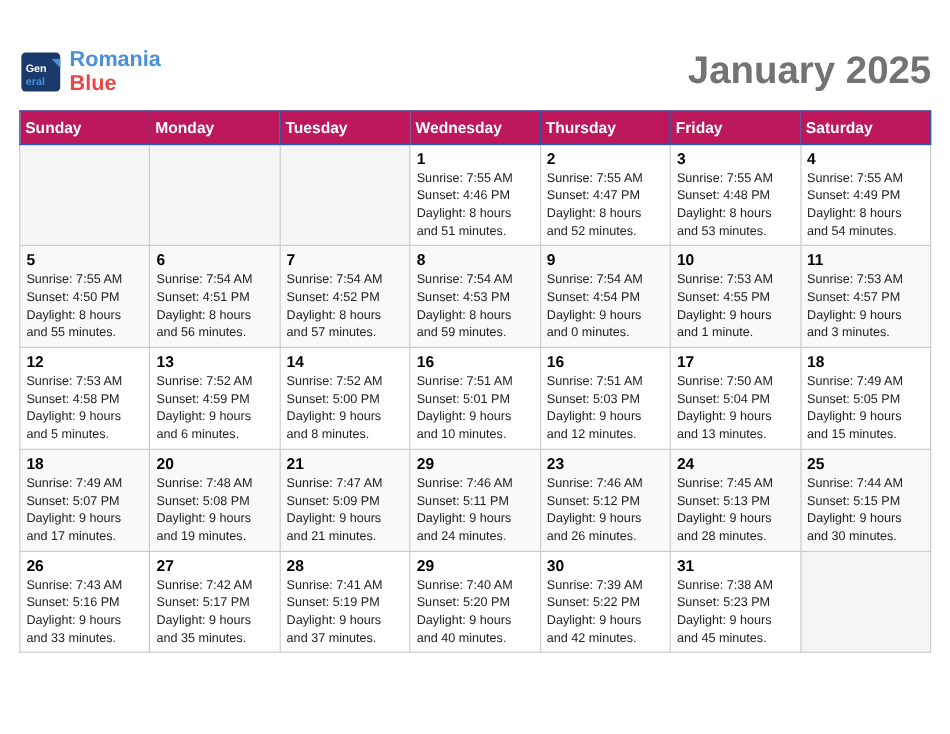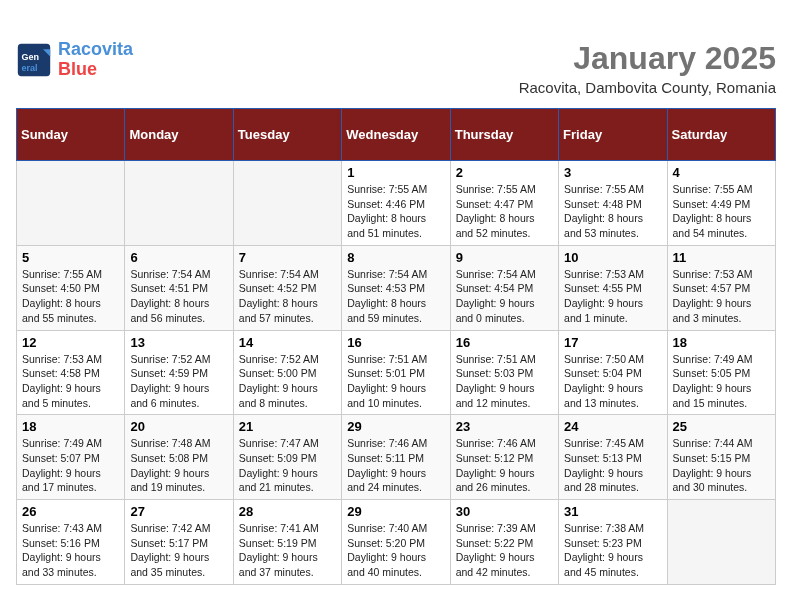--- a/index.html
+++ b/index.html
@@ -47,23 +47,23 @@
       font-size: 15px;
       color: #333;
       margin-top: 2px;
     }
     .calendar {
       width: 100%;
       border-collapse: collapse;
       font-size: 11px;
     }
     .calendar th {
-      background-color: #7f1d1d;
+      background-color: #be185d;
       color: #fff;
-      padding: 18px 4px;
+      padding: 6px 4px;
       text-align: left;
       font-size: 13px;
       font-weight: bold;
       border: 1px solid #2a5aaf;
     }
     .calendar td {
       border: 1px solid #ccc;
       vertical-align: top;
       padding: 4px 5px;
       width: 107px;
@@ -93,28 +93,27 @@
 <div class="header">
   <div class="logo">
     <svg class="logo-icon" viewBox="0 0 40 40">
       <rect x="2" y="2" width="36" height="36" rx="4" fill="#1a3a6b"></rect>
       <text x="6" y="20" font-family="Arial" font-size="10" font-weight="bold" fill="white">Gen</text>
       <text x="6" y="32" font-family="Arial" font-size="10" font-weight="bold" fill="#4a90d9">eral</text>
       <polygon points="30,8 38,16 38,8" fill="#4a90d9"></polygon>
     </svg>
     <div>
       <div class="logo-text">
-        <span>Racovita</span><br>
+        <span>Romania</span><br>
         <span style="color:#ef4444">Blue</span>
       </div>
     </div>
   </div>
   <div class="title-block">
     <div class="month-title">January 2025</div>
-    <div class="location-title">Racovita, Dambovita County, Romania</div>
   </div>
 </div>
 
 <table class="calendar">
   <thead>
     <tr>
     <th>Sunday</th>
         <th>Monday</th>
         <th>Tuesday</th>
         <th>Wednesday</th>

